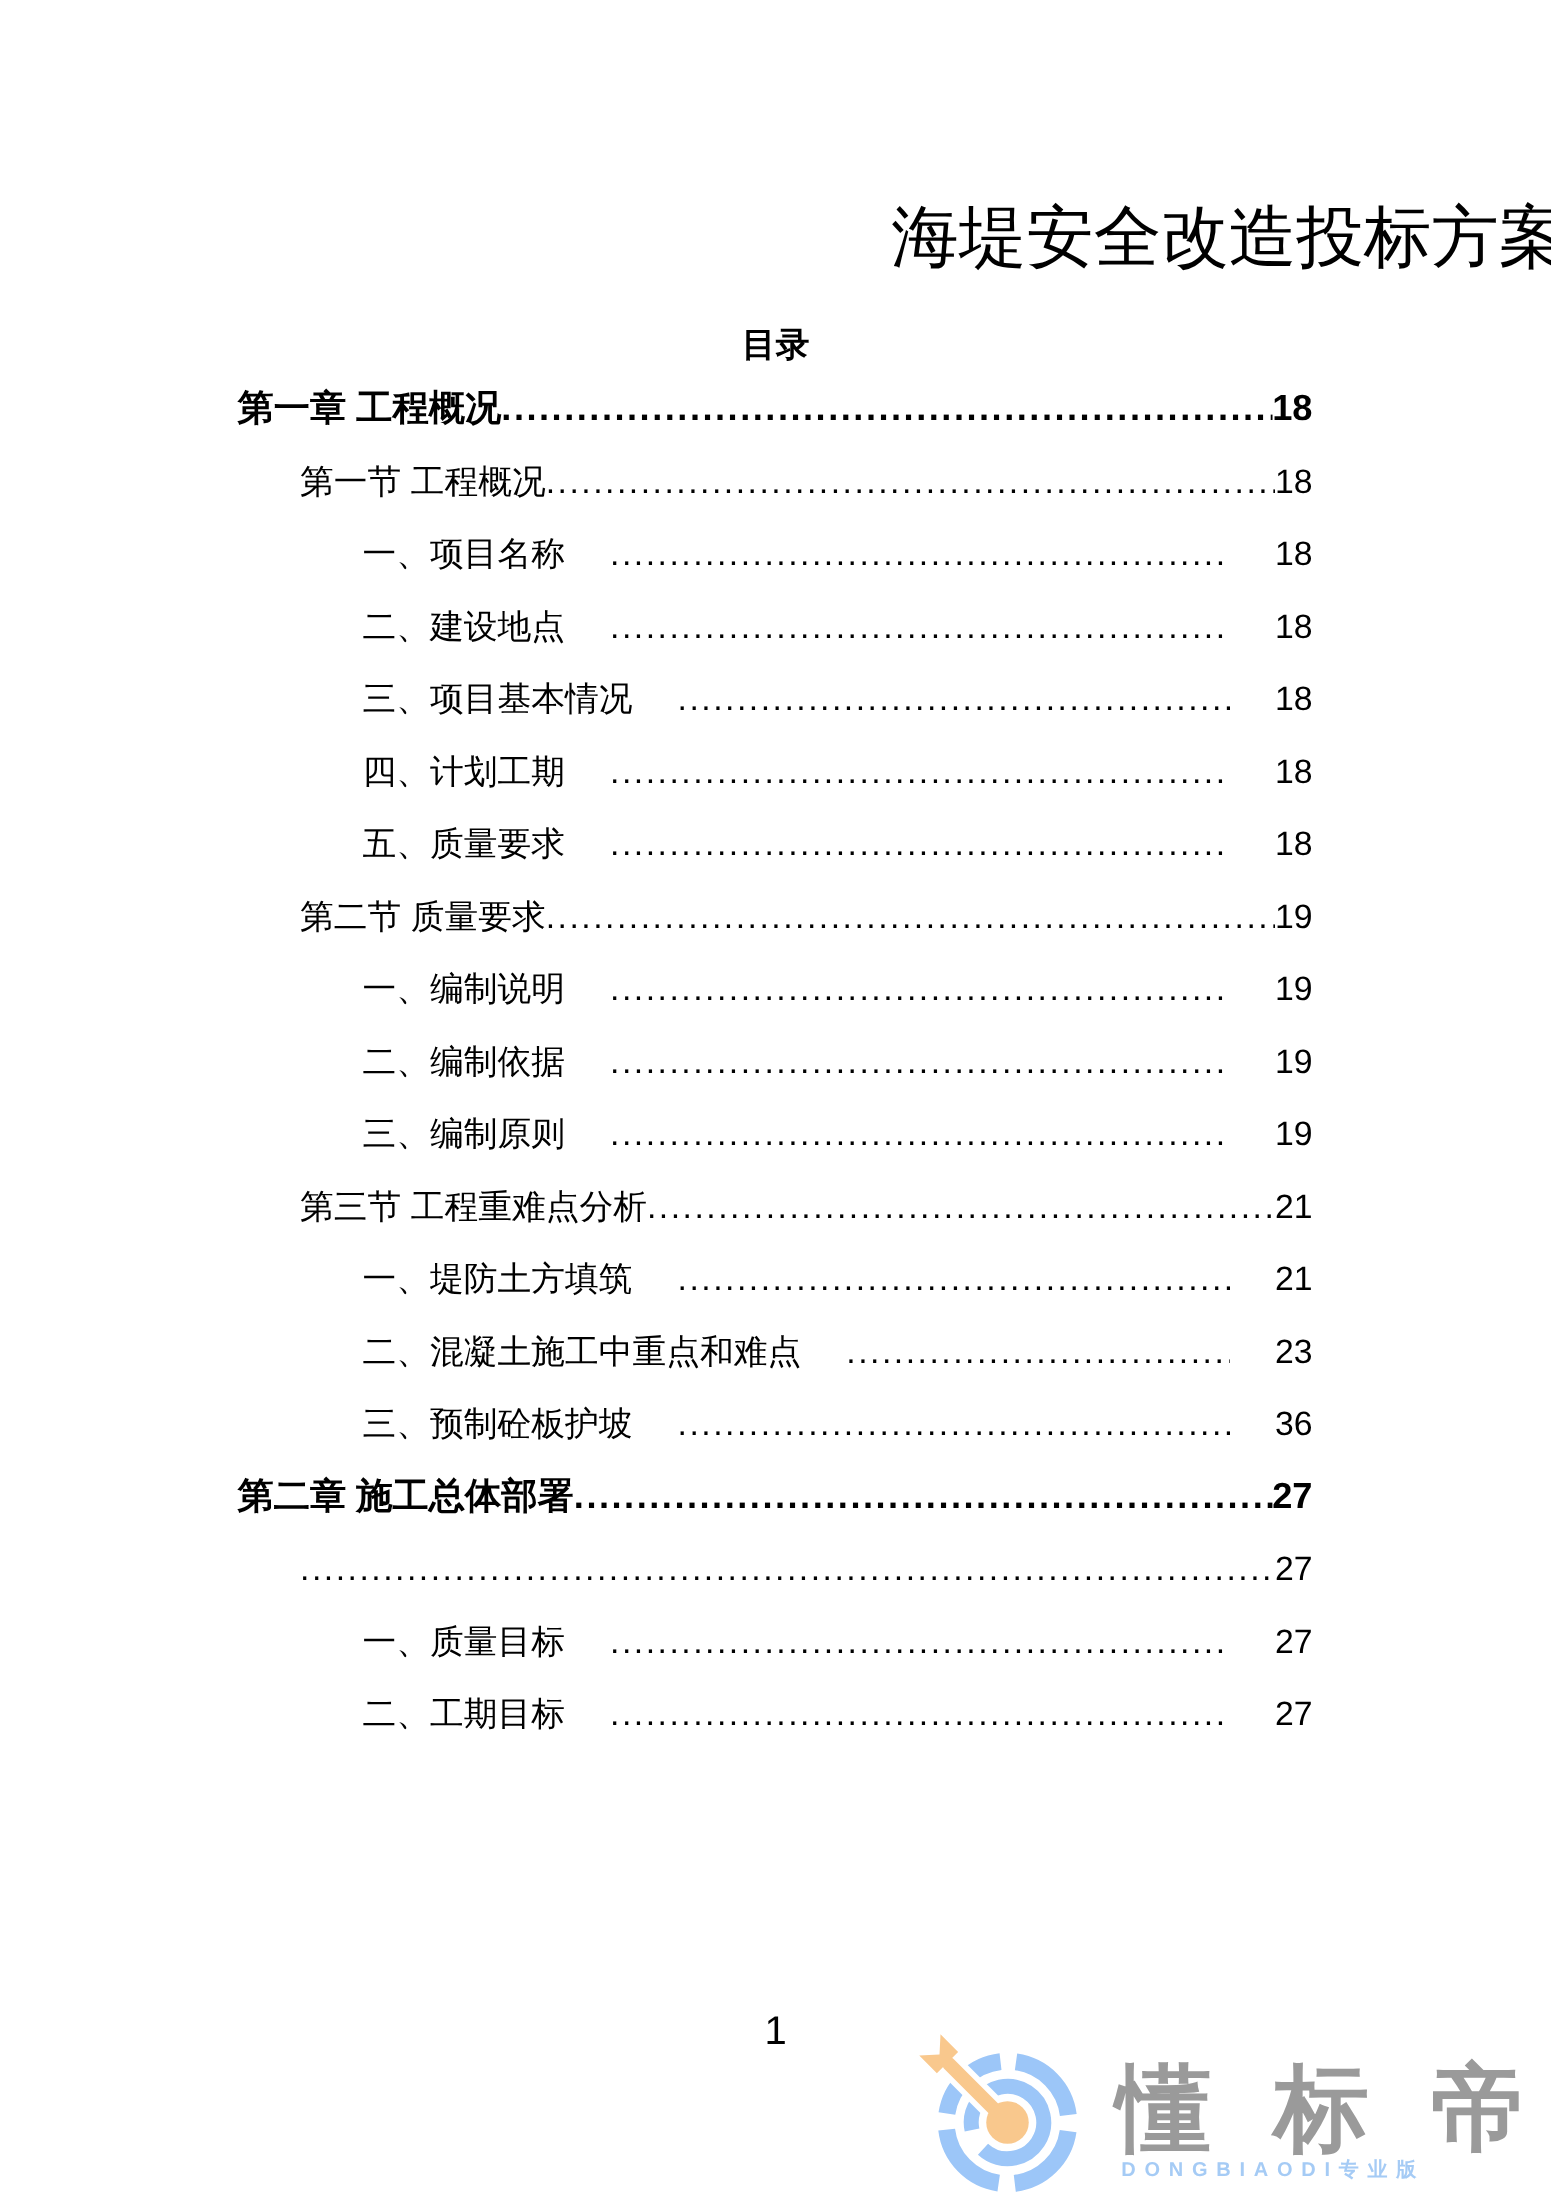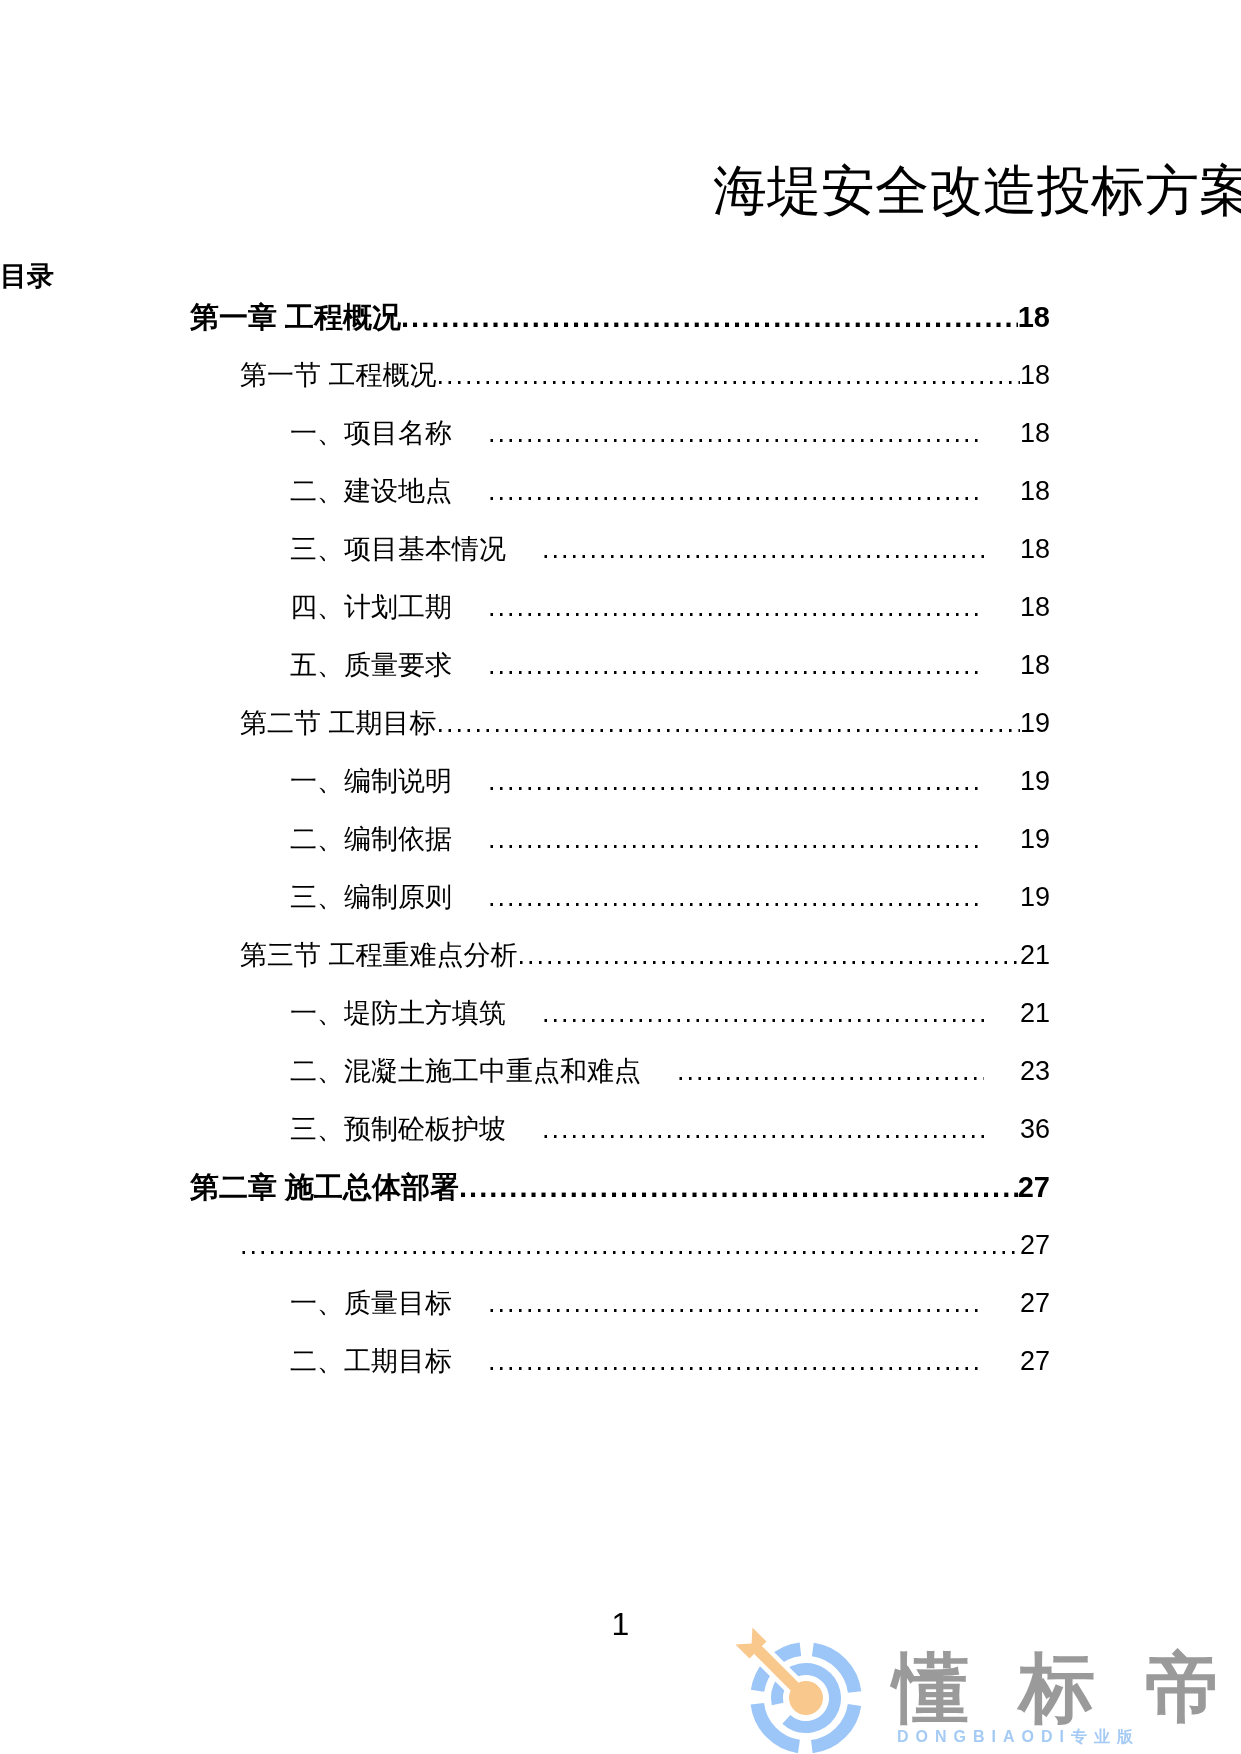--- a/index.html
+++ b/index.html
@@ -21,28 +21,28 @@
     font-size: 54px;
     font-weight: normal;
     line-height: 60px;
     white-space: nowrap;
   }
   .toc-heading {
     position: absolute;
     top: 260px;
     left: 0;
     width: 100%;
-    text-align: left;
+    text-align: center;
     font-size: 27px;
     font-weight: bold;
     line-height: 32px;
   }
   .toc-list {
     position: absolute;
-    top: 288px;
+    top: 298px;
     left: 190px;
     width: 860px;
   }
   .toc-row {
     display: flex;
     align-items: baseline;
     height: 58px;
     line-height: 58px;
     font-size: 27px;
     white-space: nowrap;
@@ -143,21 +143,21 @@
       <span class="toc-label">四、计划工期</span>
       <span class="toc-leader">....................................................................................................................................................................................................................................................................</span>
       <span class="toc-page">18</span>
     </div>
       <div class="toc-row level-3">
       <span class="toc-label">五、质量要求</span>
       <span class="toc-leader">....................................................................................................................................................................................................................................................................</span>
       <span class="toc-page">18</span>
     </div>
       <div class="toc-row level-2">
-      <span class="toc-label">第二节 工期目标</span>
+      <span class="toc-label">第二节 质量要求</span>
       <span class="toc-leader">....................................................................................................................................................................................................................................................................</span>
       <span class="toc-page">19</span>
     </div>
       <div class="toc-row level-3">
       <span class="toc-label">一、编制说明</span>
       <span class="toc-leader">....................................................................................................................................................................................................................................................................</span>
       <span class="toc-page">19</span>
     </div>
       <div class="toc-row level-3">
       <span class="toc-label">二、编制依据</span>

